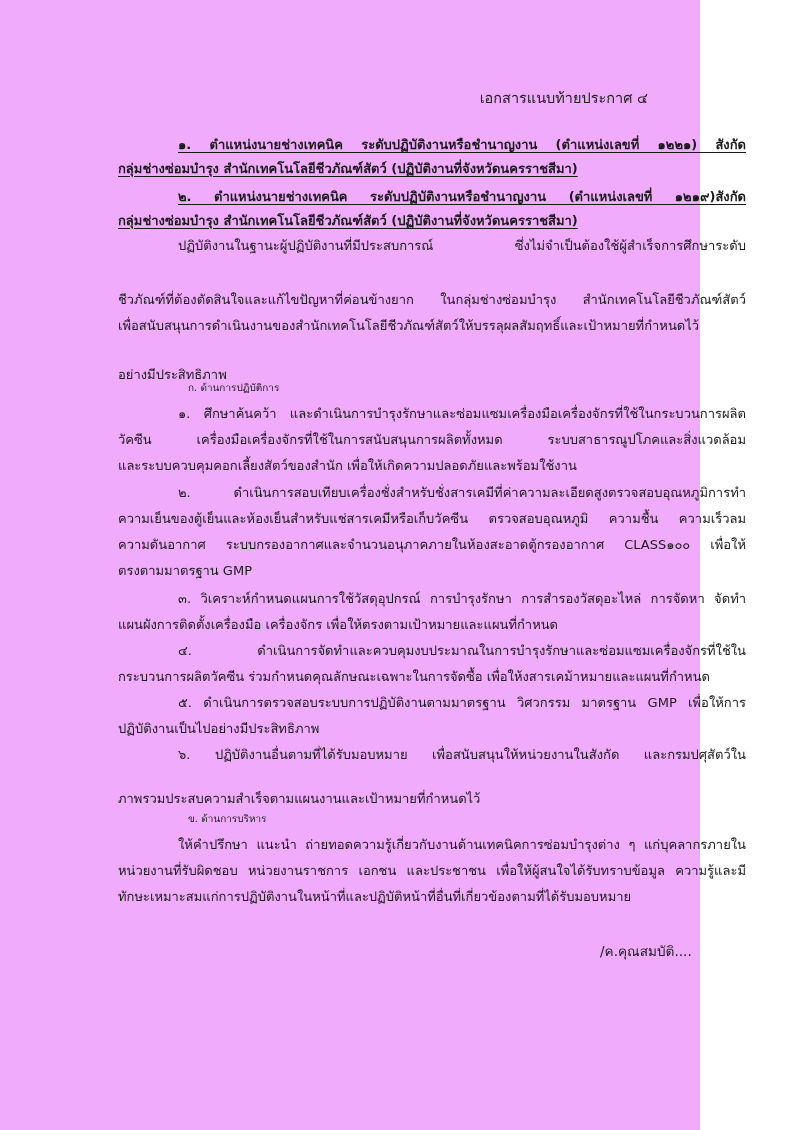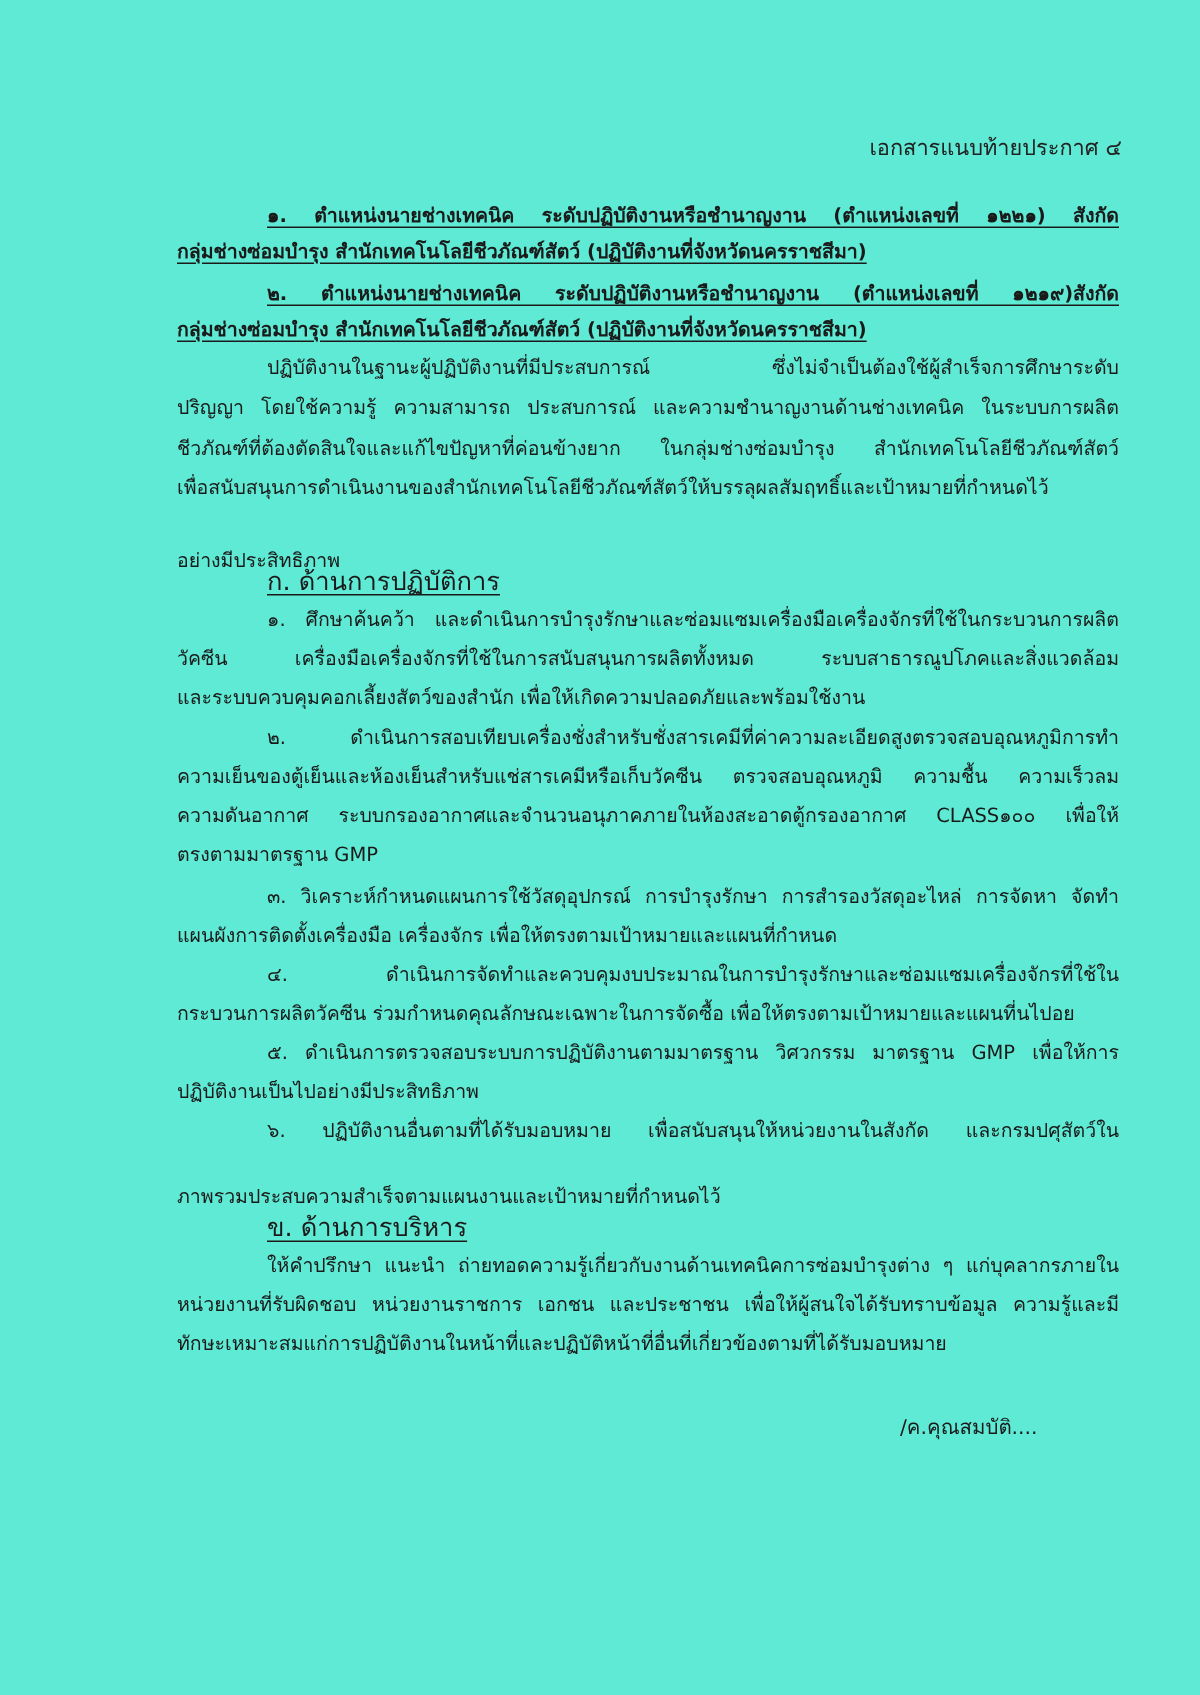--- a/index.html
+++ b/index.html
@@ -11,22 +11,22 @@
       width: 800px;
       height: 1130px;
       position: relative;
       overflow: hidden;
       font-family: "DejaVu Sans", "Liberation Sans", sans-serif;
       color: #1a1a1a;
     }
     .page {
       position: absolute;
       left: 0; top: 0;
-      width: 800px; height: 1130px;
-      background: #5eead4;
+      width: 700px; height: 1130px;
+      background: #f0abfc;
     }
     .doc-ref {
       position: absolute;
       right: 52px;
       top: 86px;
       font-size: 14.5px;
       color: #222;
     }
     .line {
       position: absolute;
@@ -38,24 +38,23 @@
       overflow: hidden;
       text-align: justify;
       text-align-last: justify;
     }
     .line.last { text-align-last: left; }
     .indent { padding-left: 60px; width: 568px; }
     .bold { font-weight: bold; }
     .u { text-decoration: underline; text-underline-offset: 3px; }
     .section-heading {
       position: absolute;
-      left: 178px;
-      font-size: 17px;
+      left: 188px;
+      font-size: 10px;
       line-height: 22px;
-      text-decoration: underline;
       text-underline-offset: 3px;
     }
     .continue-marker {
       position: absolute;
       left: 600px;
       top: 872px;
       font-size: 13.6px;
     }
   </style>
 </head>
@@ -64,41 +63,40 @@
 <div class="page">
 
   <div class="doc-ref">เอกสารแนบท้ายประกาศ ๔</div>
 
   <div class="line indent bold u" style="top:134px;">๑. ตำแหน่งนายช่างเทคนิค ระดับปฏิบัติงานหรือชำนาญงาน (ตำแหน่งเลขที่ ๑๒๒๑) สังกัด</div>
   <div class="line bold u last" style="top:158px;">กลุ่มช่างซ่อมบำรุง สำนักเทคโนโลยีชีวภัณฑ์สัตว์ (ปฏิบัติงานที่จังหวัดนครราชสีมา)</div>
   <div class="line indent bold u" style="top:186px;">๒. ตำแหน่งนายช่างเทคนิค ระดับปฏิบัติงานหรือชำนาญงาน (ตำแหน่งเลขที่ ๑๒๑๙)สังกัด</div>
   <div class="line bold u last" style="top:210px;">กลุ่มช่างซ่อมบำรุง สำนักเทคโนโลยีชีวภัณฑ์สัตว์ (ปฏิบัติงานที่จังหวัดนครราชสีมา)</div>
 
   <div class="line indent" style="top:235px;">ปฏิบัติงานในฐานะผู้ปฏิบัติงานที่มีประสบการณ์  ซึ่งไม่จำเป็นต้องใช้ผู้สำเร็จการศึกษาระดับ</div>
-  <div class="line" style="top:262px;">ปริญญา โดยใช้ความรู้ ความสามารถ ประสบการณ์  และความชำนาญงานด้านช่างเทคนิค ในระบบการผลิต</div>
   <div class="line" style="top:289px;">ชีวภัณฑ์ที่ต้องตัดสินใจและแก้ไขปัญหาที่ค่อนข้างยาก ในกลุ่มช่างซ่อมบำรุง สำนักเทคโนโลยีชีวภัณฑ์สัตว์</div>
   <div class="line" style="top:315px;">เพื่อสนับสนุนการดำเนินงานของสำนักเทคโนโลยีชีวภัณฑ์สัตว์ให้บรรลุผลสัมฤทธิ์และเป้าหมายที่กำหนดไว้</div>
   <div class="line last" style="top:340px;margin-top:24px;">อย่างมีประสิทธิภาพ</div>
 
   <div class="section-heading" style="top:377px;">ก. ด้านการปฏิบัติการ</div>
 
   <div class="line indent" style="top:403px;">๑. ศึกษาค้นคว้า และดำเนินการบำรุงรักษาและซ่อมแซมเครื่องมือเครื่องจักรที่ใช้ในกระบวนการผลิต</div>
   <div class="line" style="top:429px;">วัคซีน  เครื่องมือเครื่องจักรที่ใช้ในการสนับสนุนการผลิตทั้งหมด  ระบบสาธารณูปโภคและสิ่งแวดล้อม</div>
   <div class="line last" style="top:455px;">และระบบควบคุมคอกเลี้ยงสัตว์ของสำนัก เพื่อให้เกิดความปลอดภัยและพร้อมใช้งาน</div>
 
   <div class="line indent" style="top:482px;">๒. ดำเนินการสอบเทียบเครื่องชั่งสำหรับชั่งสารเคมีที่ค่าความละเอียดสูงตรวจสอบอุณหภูมิการทำ</div>
   <div class="line" style="top:508px;">ความเย็นของตู้เย็นและห้องเย็นสำหรับแช่สารเคมีหรือเก็บวัคซีน  ตรวจสอบอุณหภูมิ  ความชื้น  ความเร็วลม</div>
   <div class="line" style="top:534px;">ความดันอากาศ ระบบกรองอากาศและจำนวนอนุภาคภายในห้องสะอาดตู้กรองอากาศ  CLASS๑๐๐  เพื่อให้</div>
   <div class="line last" style="top:560px;">ตรงตามมาตรฐาน GMP</div>
 
   <div class="line indent" style="top:588px;">๓. วิเคราะห์กำหนดแผนการใช้วัสดุอุปกรณ์ การบำรุงรักษา การสำรองวัสดุอะไหล่ การจัดหา จัดทำ</div>
   <div class="line last" style="top:614px;">แผนผังการติดตั้งเครื่องมือ  เครื่องจักร เพื่อให้ตรงตามเป้าหมายและแผนที่กำหนด</div>
 
   <div class="line indent" style="top:640px;">๔. ดำเนินการจัดทำและควบคุมงบประมาณในการบำรุงรักษาและซ่อมแซมเครื่องจักรที่ใช้ใน</div>
-  <div class="line last" style="top:666px;">กระบวนการผลิตวัคซีน ร่วมกำหนดคุณลักษณะเฉพาะในการจัดซื้อ เพื่อให้ตรงตามเป้าหมายและแผนที่นไปอย</div>
+  <div class="line last" style="top:666px;">กระบวนการผลิตวัคซีน ร่วมกำหนดคุณลักษณะเฉพาะในการจัดซื้อ เพื่อให้งสารเคม้าหมายและแผนที่กำหนด</div>
 
   <div class="line indent" style="top:692px;">๕. ดำเนินการตรวจสอบระบบการปฏิบัติงานตามมาตรฐาน วิศวกรรม มาตรฐาน GMP เพื่อให้การ</div>
   <div class="line last" style="top:718px;">ปฏิบัติงานเป็นไปอย่างมีประสิทธิภาพ</div>
 
   <div class="line indent" style="top:744px;">๖. ปฏิบัติงานอื่นตามที่ได้รับมอบหมาย   เพื่อสนับสนุนให้หน่วยงานในสังกัด   และกรมปศุสัตว์ใน</div>
   <div class="line last" style="top:750px;margin-top:38px;">ภาพรวมประสบความสำเร็จตามแผนงานและเป้าหมายที่กำหนดไว้</div>
 
   <div class="section-heading" style="top:808px;">ข. ด้านการบริหาร</div>
   <div class="line indent" style="top:834px;">ให้คำปรึกษา แนะนำ ถ่ายทอดความรู้เกี่ยวกับงานด้านเทคนิคการซ่อมบำรุงต่าง ๆ แก่บุคลากรภายใน</div>
   <div class="line last" style="top:886px;">ทักษะเหมาะสมแก่การปฏิบัติงานในหน้าที่และปฏิบัติหน้าที่อื่นที่เกี่ยวข้องตามที่ได้รับมอบหมาย</div>

